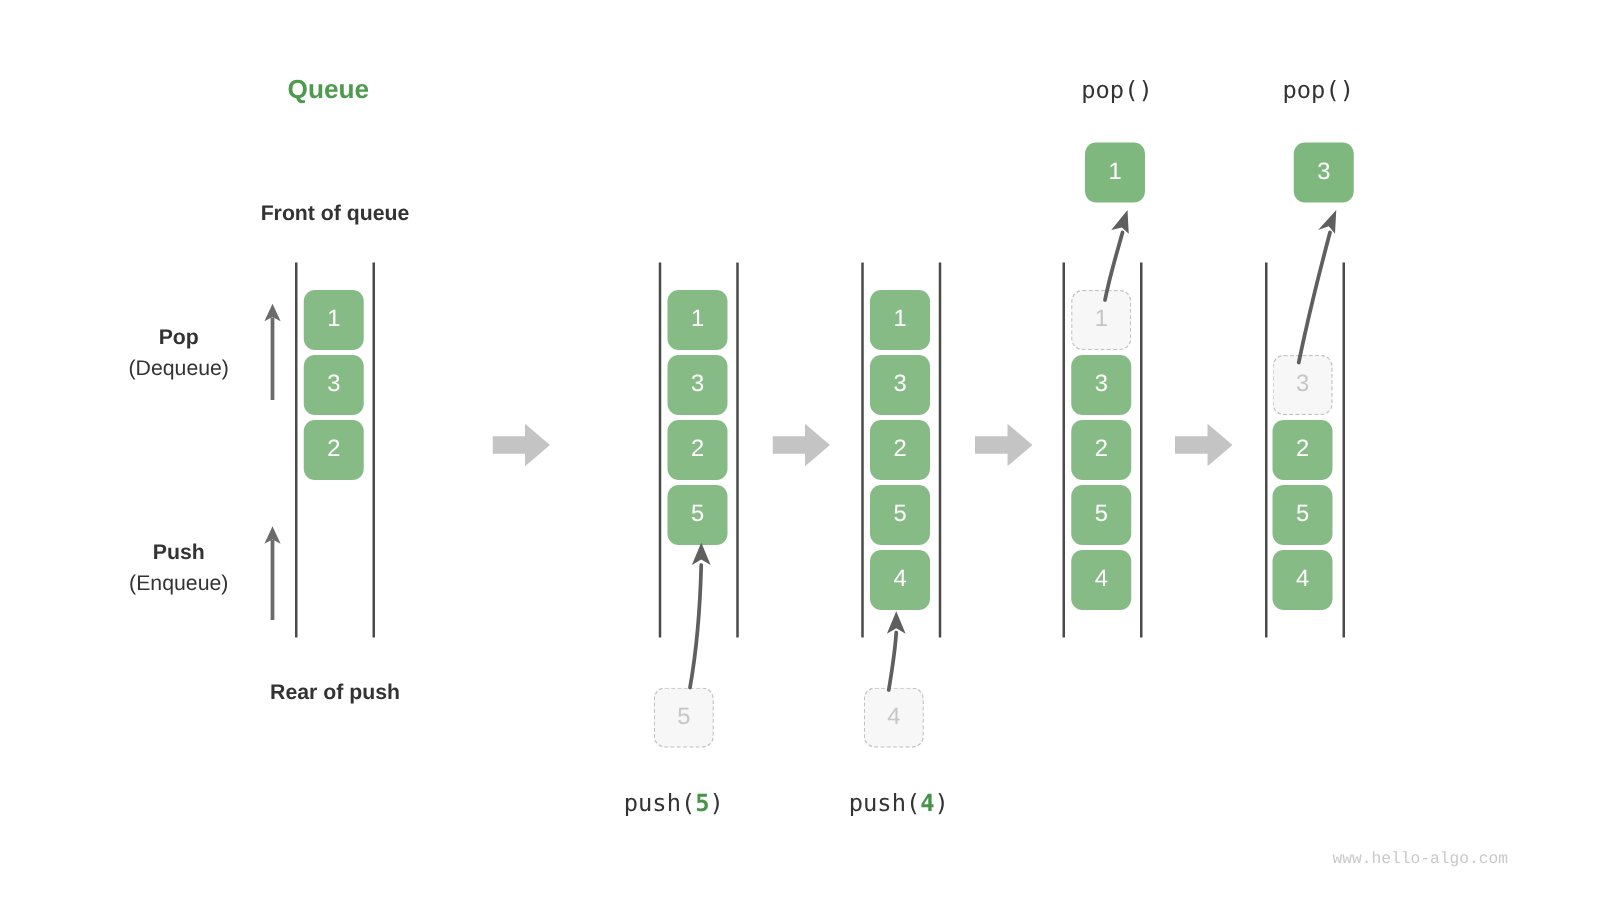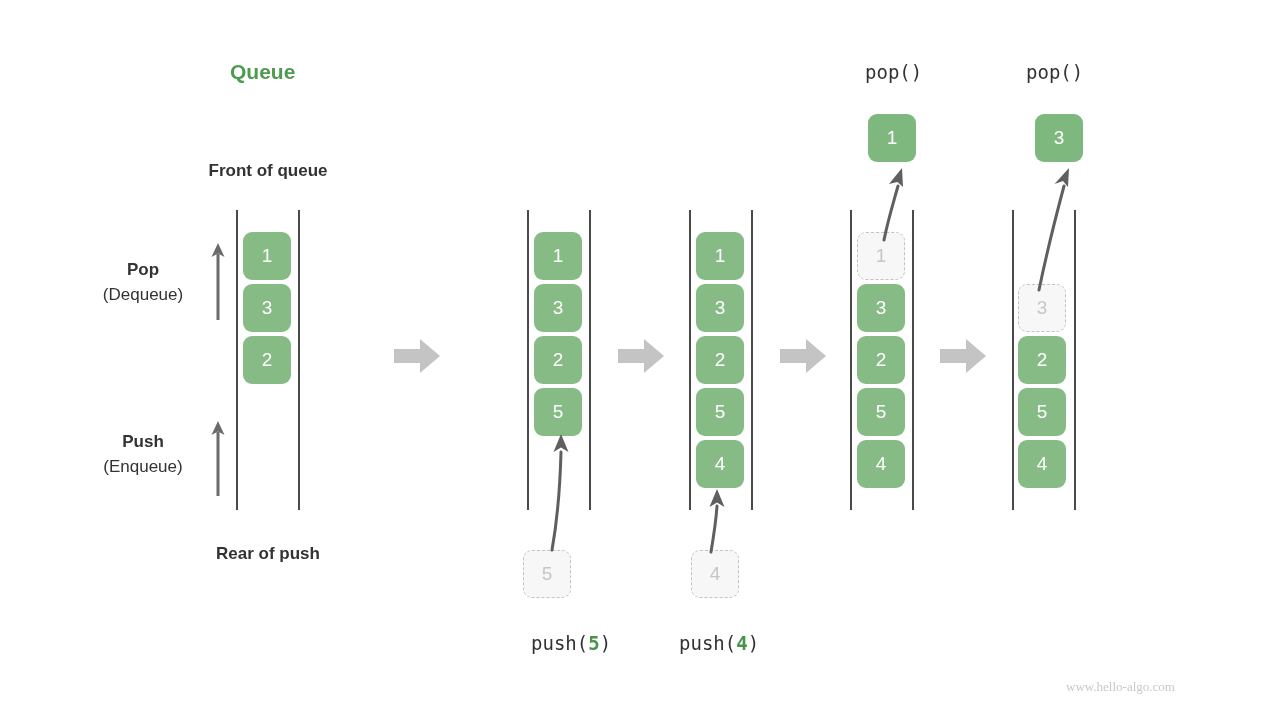--- a/index.html
+++ b/index.html
@@ -115,21 +115,21 @@
     white-space: nowrap;
   }
   .mono-caption .arg {
     color: #46934a;
     font-weight: bold;
   }
 
   
   .watermark {
     position: absolute;
-    font-family: Liberation Serif, serif;
+    font-family: Liberation Mono, monospace;
     font-size: 13px;
     color: #c9c9c9;
     white-space: nowrap;
   }
 </style>
 </head>
 <body>
 
 <div class="stage">
 
@@ -181,21 +181,21 @@
     <div class="cell" style="left:534px; top:336px;">2</div>
     <div class="cell" style="left:534px; top:388px;">5</div>
 
     <div class="cell ghost" style="left:523px; top:550px;">5</div>
 
     <svg class="motion-arrow" style="left:530px; top:430px;" width="60" height="125" viewBox="0 0 60 125">
       <path d="M22 120 C 27 92, 30 60, 31 22" stroke="#5f5f5f" stroke-width="3" fill="none" stroke-linecap="round"></path>
       <path d="M31 4 L38.5 22 L31 17.5 L23.5 22 Z" fill="#5f5f5f"></path>
     </svg>
 
-    <div class="mono-caption" style="left:531px; top:632px;">
+    <div class="mono-caption" style="left:499px; top:632px;">
       <span>push(</span><span class="arg">5</span><span>)</span>
     </div>
   </div>
 
   <svg class="sep-arrow" style="left:618px; top:339px;" viewBox="0 0 46 34">
     <path d="M0 10 H26 V0 L46 17 L26 34 V24 H0 Z" fill="#c4c4c4"></path>
   </svg>
 
   <div>
     <div class="rail" style="left:689px; top:210px; height:300px;"></div>

